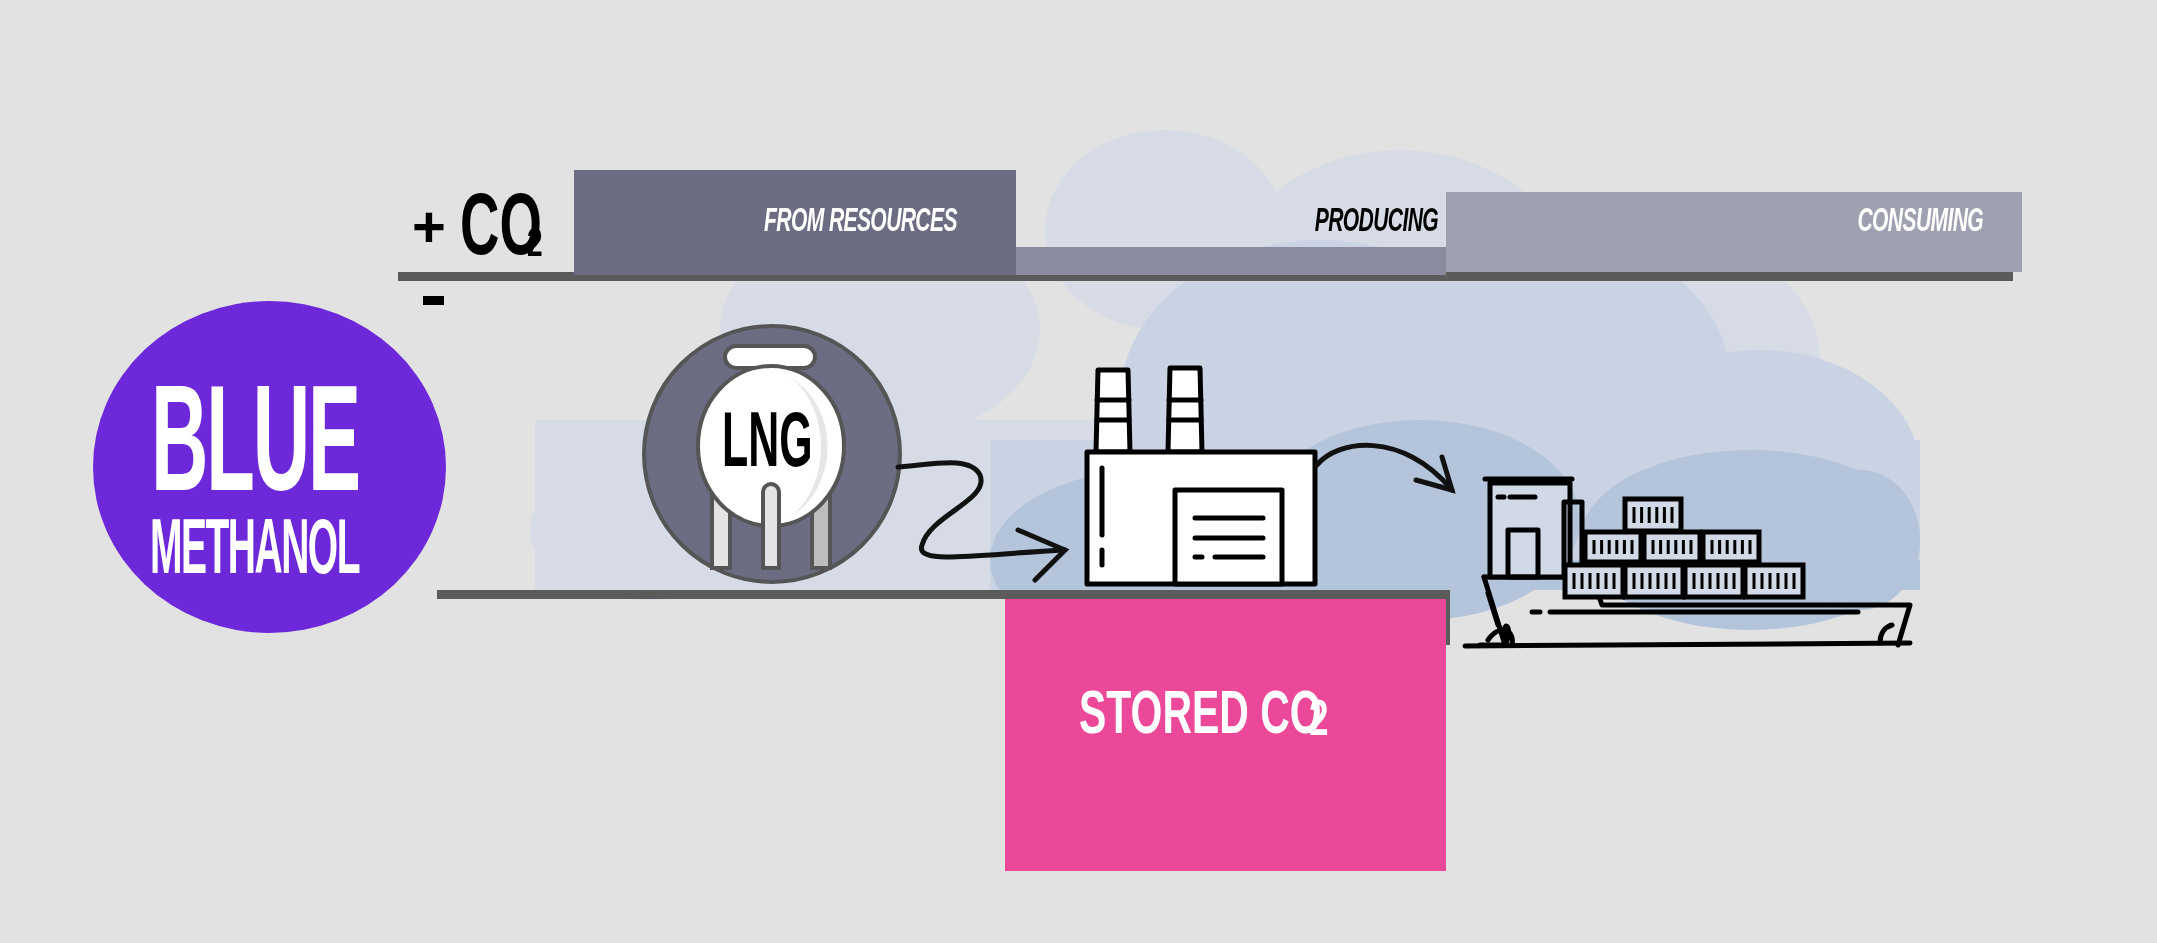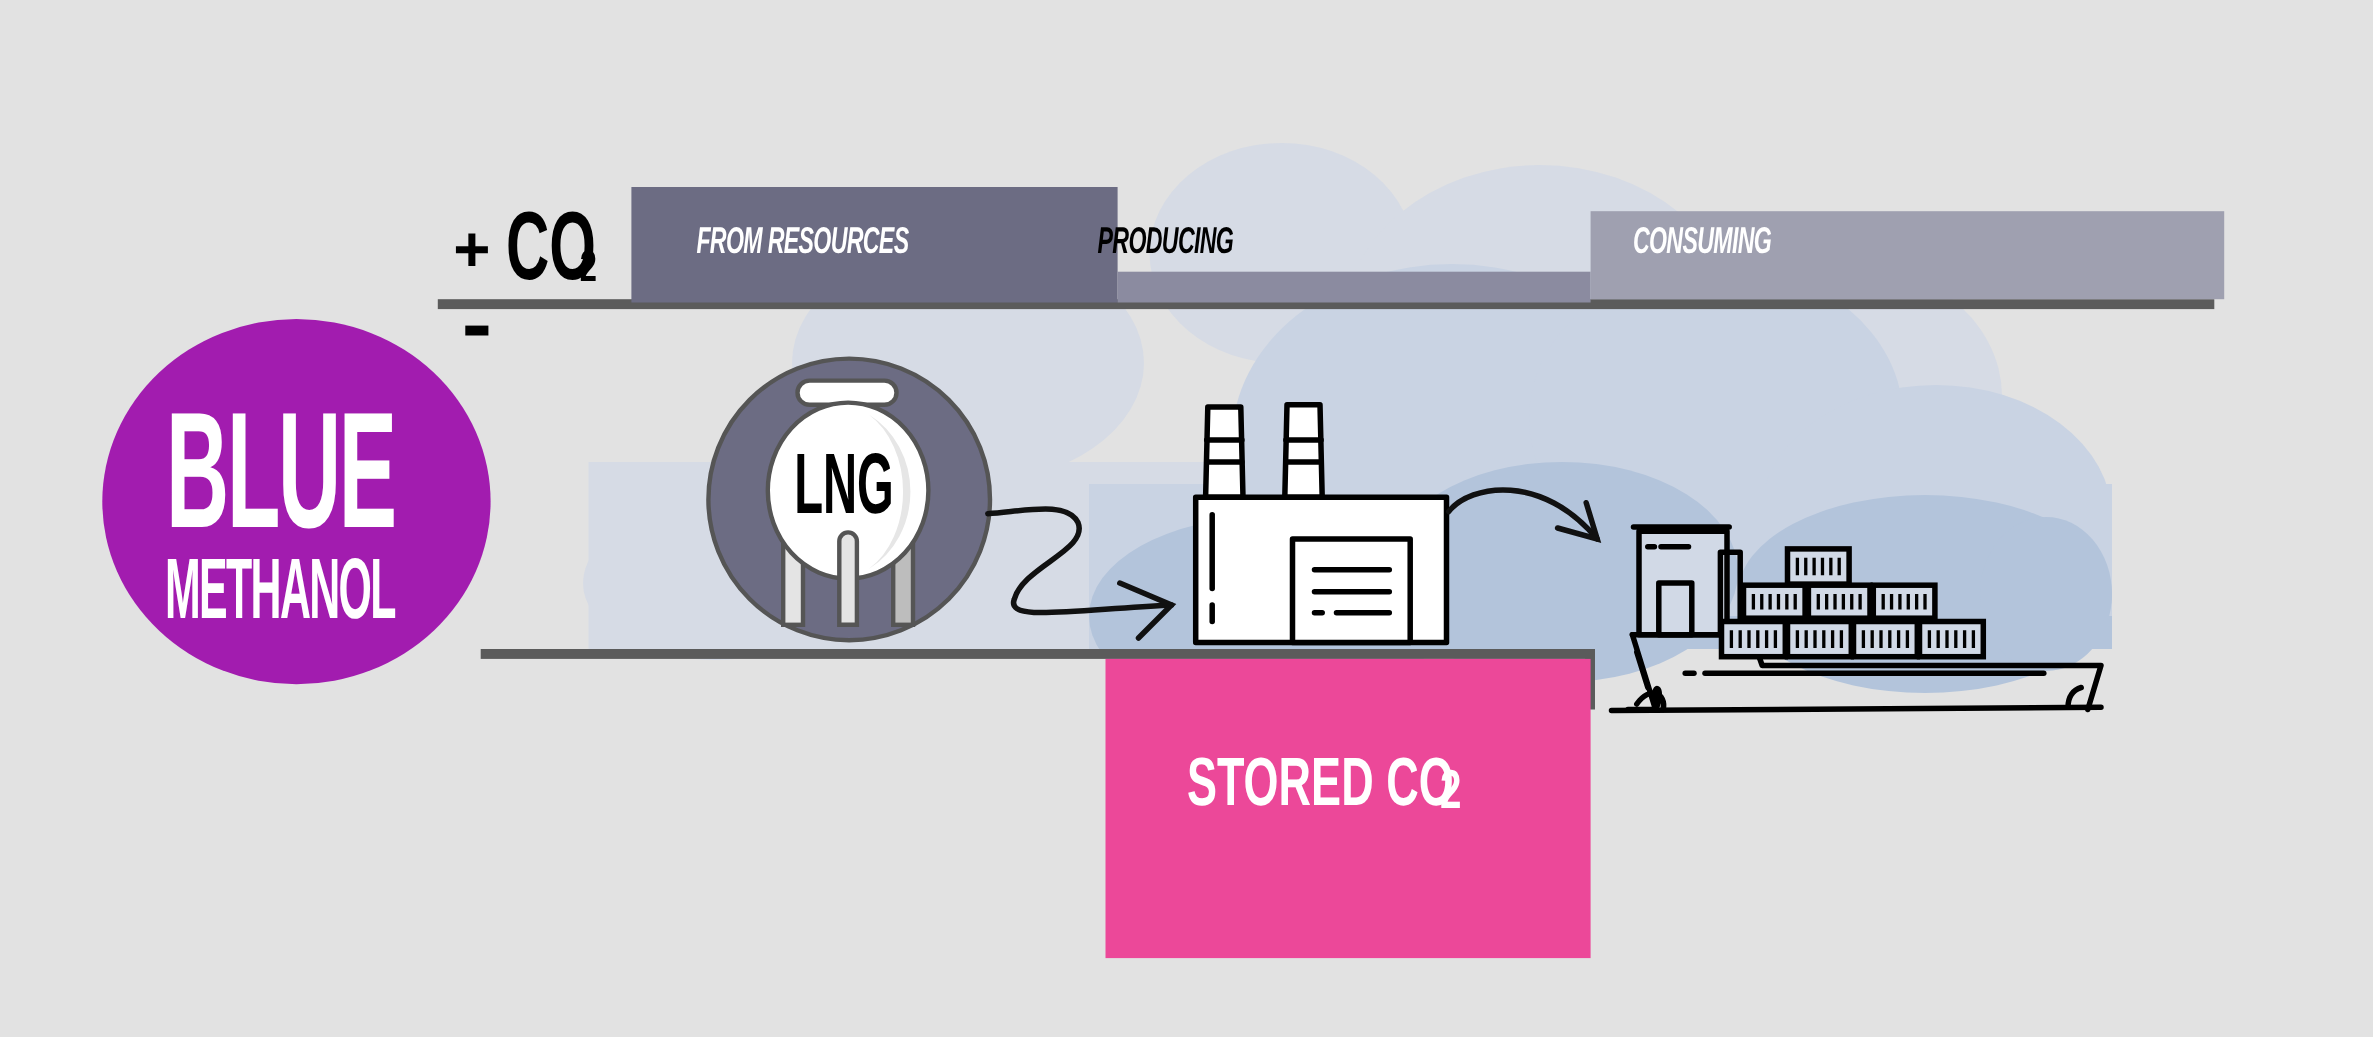--- a/index.html
+++ b/index.html
@@ -1,19 +1,19 @@
 <!DOCTYPE html>
 <html><head>
 <meta charset="utf-8">
 <style>
   html,body{margin:0;padding:0;}
   body{width:2157px;height:943px;background:#e2e2e2;position:relative;overflow:hidden;font-family:"Liberation Sans",sans-serif;}
   .abs{position:absolute;}
   #clouds{left:0;top:0;}
-  .tab{display:flex;align-items:flex-start;justify-content:flex-start;box-sizing:border-box;}
+  .tab{display:flex;align-items:flex-start;justify-content:flex-end;box-sizing:border-box;}
   .tab span{display:inline-block;font-weight:bold;font-style:italic;font-size:34px;letter-spacing:-1px;transform:scaleX(0.62);white-space:nowrap;margin-top:30px;}
   .bar{background:#5b5b5b;}
 </style>
 </head>
 <body>
 
 <svg id="clouds" class="abs" width="2157" height="943" viewBox="0 0 2157 943">
   <g fill="#d6dbe5">
     <ellipse cx="1165" cy="230" rx="120" ry="100"></ellipse>
     <ellipse cx="880" cy="330" rx="160" ry="110"></ellipse>
@@ -62,21 +62,21 @@
 <div class="abs bar" style="left:437px;top:590px;width:1013px;height:9px;"></div>
 <div class="abs bar" style="left:1441px;top:590px;width:9px;height:55px;"></div>
 
 <div class="abs" style="left:1005px;top:599px;width:441px;height:272px;background:#ec4899;">
   <div class="abs" style="left:74px;top:82px;color:#fff;display:flex;align-items:flex-end;white-space:nowrap;">
     <span style="font-size:62px;font-weight:bold;line-height:1;display:inline-block;transform:scaleX(0.66);transform-origin:left bottom;width:230px;">STORED CO</span>
     <span style="font-size:50px;font-weight:bold;line-height:1;display:inline-block;transform:scaleX(0.7);transform-origin:left bottom;">2</span>
   </div>
 </div>
 
-<div class="abs" style="left:93px;top:290px;width:353px;height:332px;border-radius:50%;background:#a21caf;">
+<div class="abs" style="left:93px;top:301px;width:353px;height:332px;border-radius:50%;background:#6d28d9;">
   <div class="abs" style="left:58px;top:62px;width:400px;font-size:150px;font-weight:bold;color:#fff;line-height:1;letter-spacing:-4px;transform:scaleX(0.53);transform-origin:left top;">BLUE</div>
   <div class="abs" style="left:57px;top:206px;width:500px;font-size:78px;font-weight:bold;color:#fff;line-height:1;letter-spacing:-3px;transform:scaleX(0.5);transform-origin:left top;">METHANOL</div>
 </div>
 
 <svg class="abs" style="left:640px;top:322px;" width="265" height="264" viewBox="0 0 265 264">
   <ellipse cx="132" cy="132" rx="128" ry="128" fill="#6c6c83" stroke="#555" stroke-width="4"></ellipse>
   <rect x="85" y="24" width="90" height="22" rx="11" fill="#ffffff" stroke="#555" stroke-width="4"></rect>
   <rect x="72" y="160" width="18" height="86" fill="#e4e4e4" stroke="#555" stroke-width="4"></rect>
   <rect x="172" y="160" width="18" height="86" fill="#bdbdbd" stroke="#555" stroke-width="4"></rect>
   <ellipse cx="131" cy="124" rx="73" ry="80" fill="#ffffff" stroke="#555" stroke-width="4"></ellipse>

